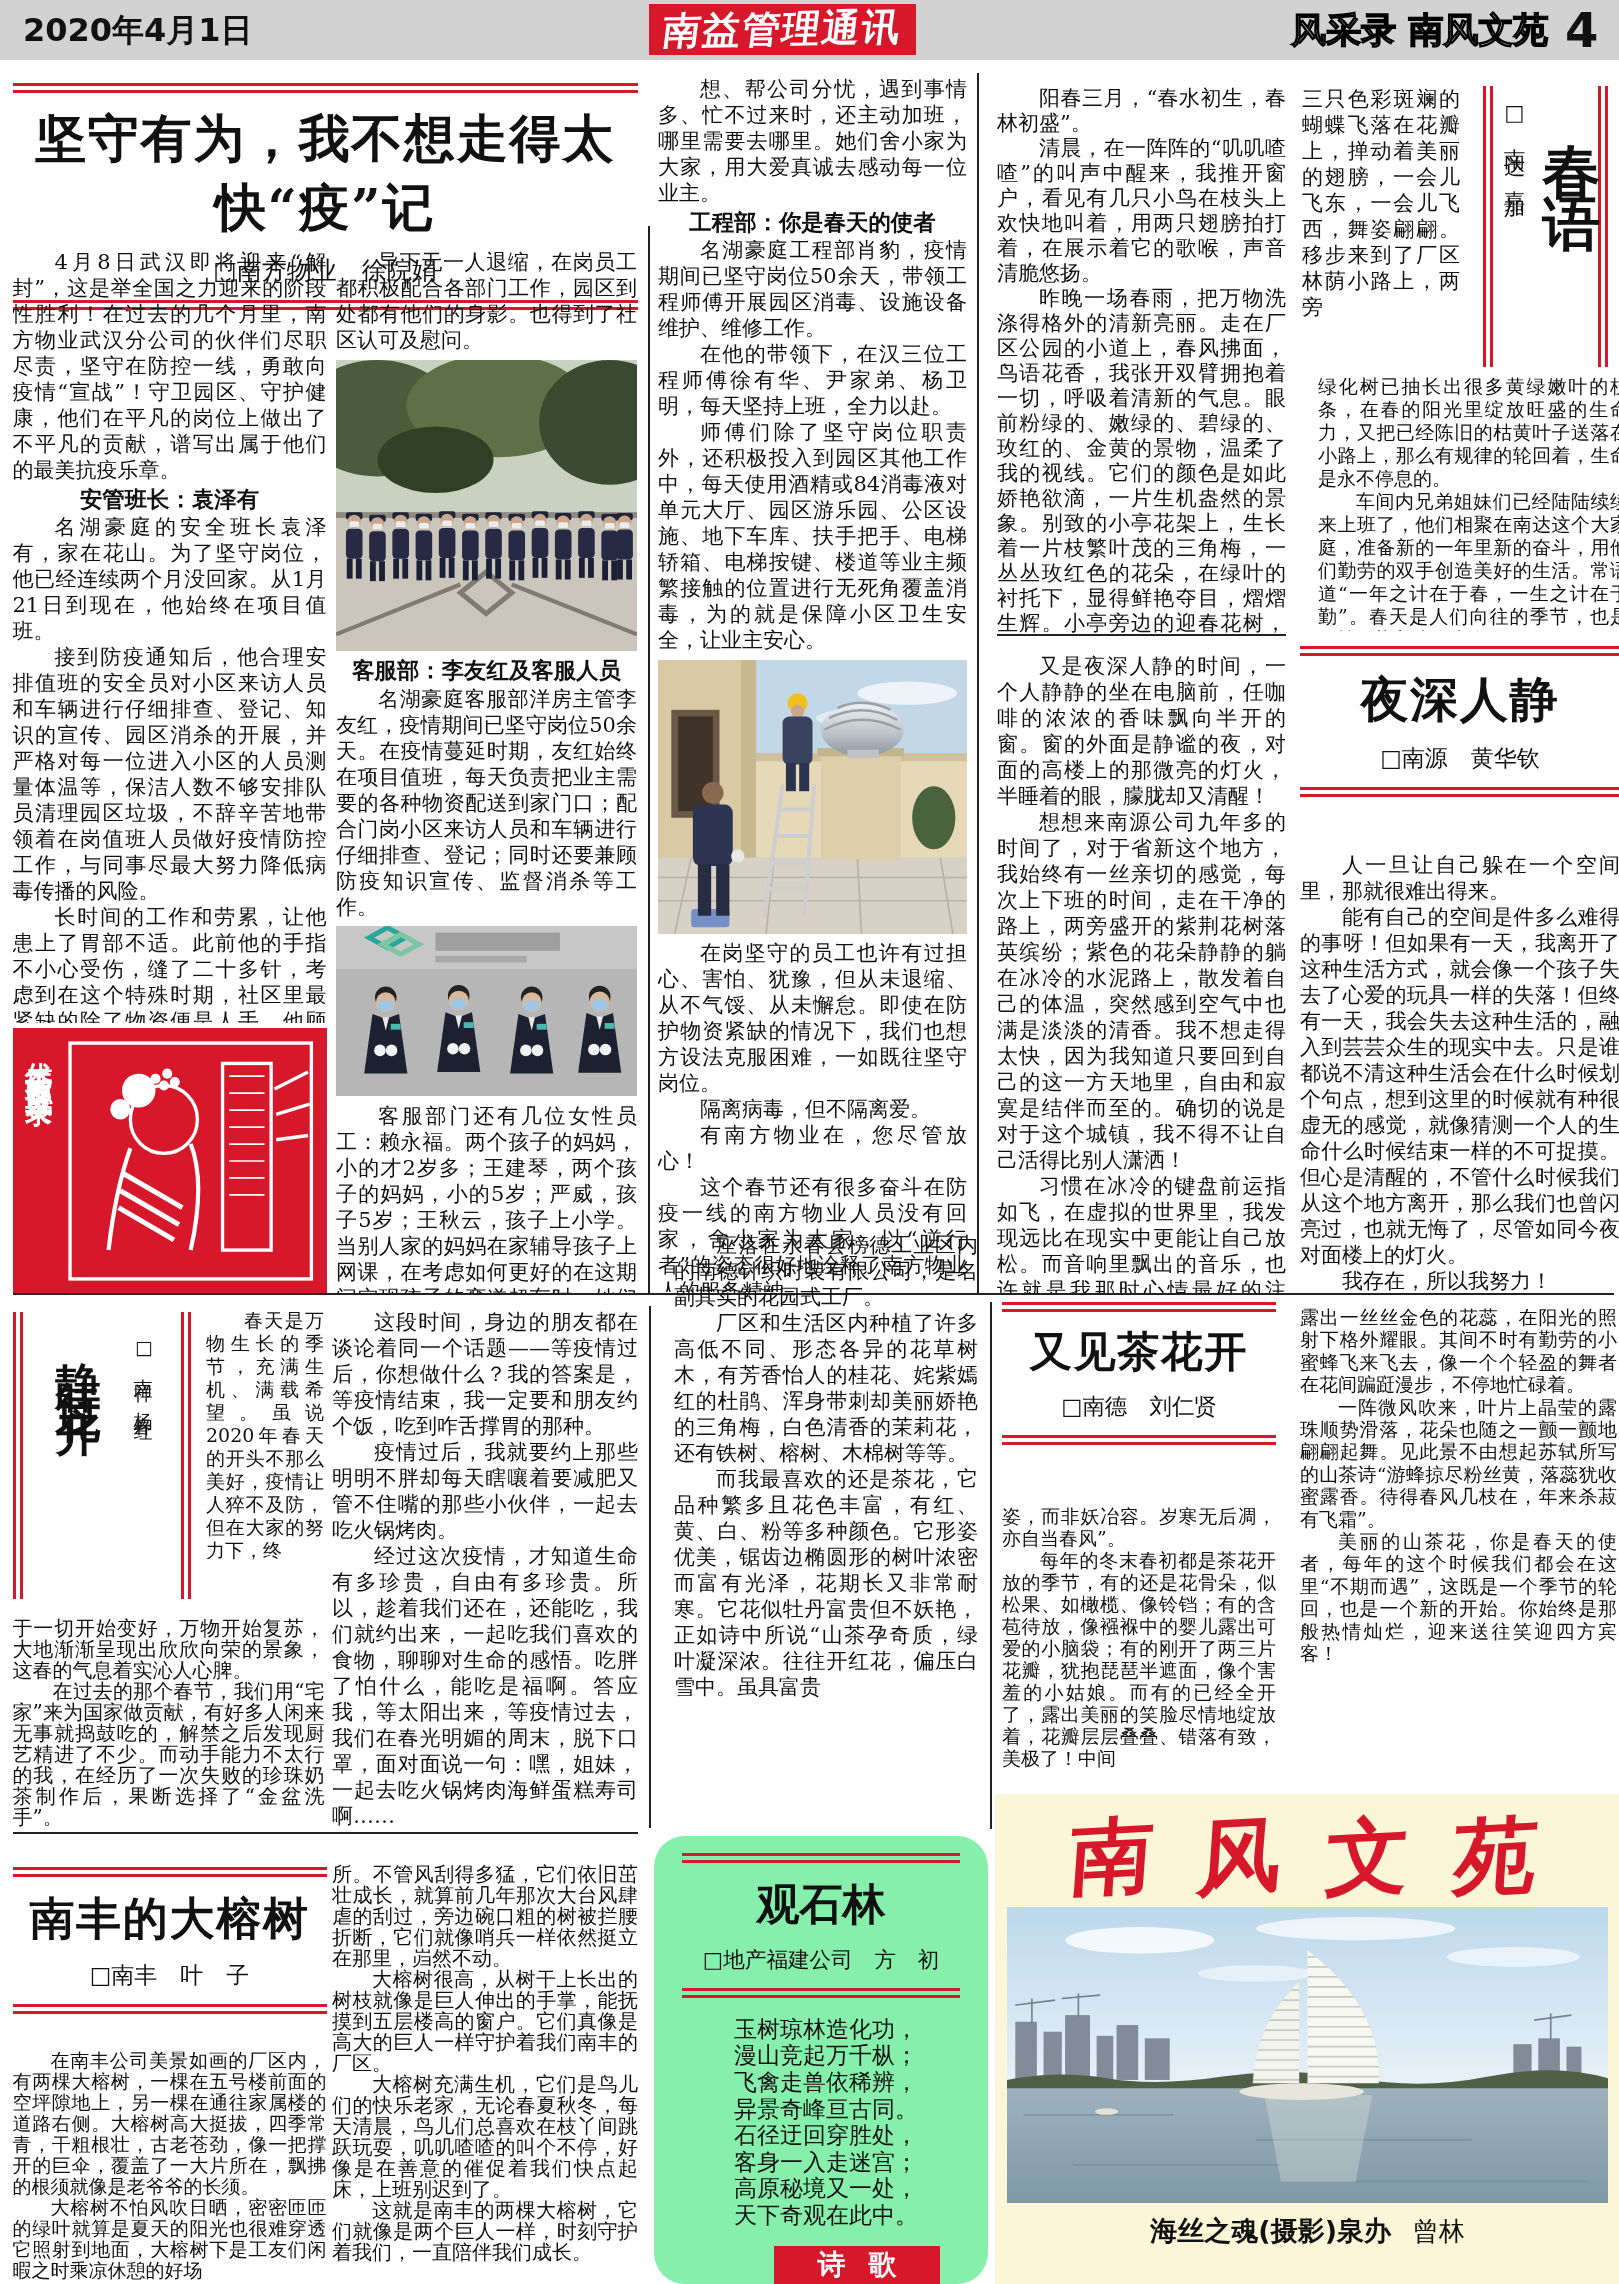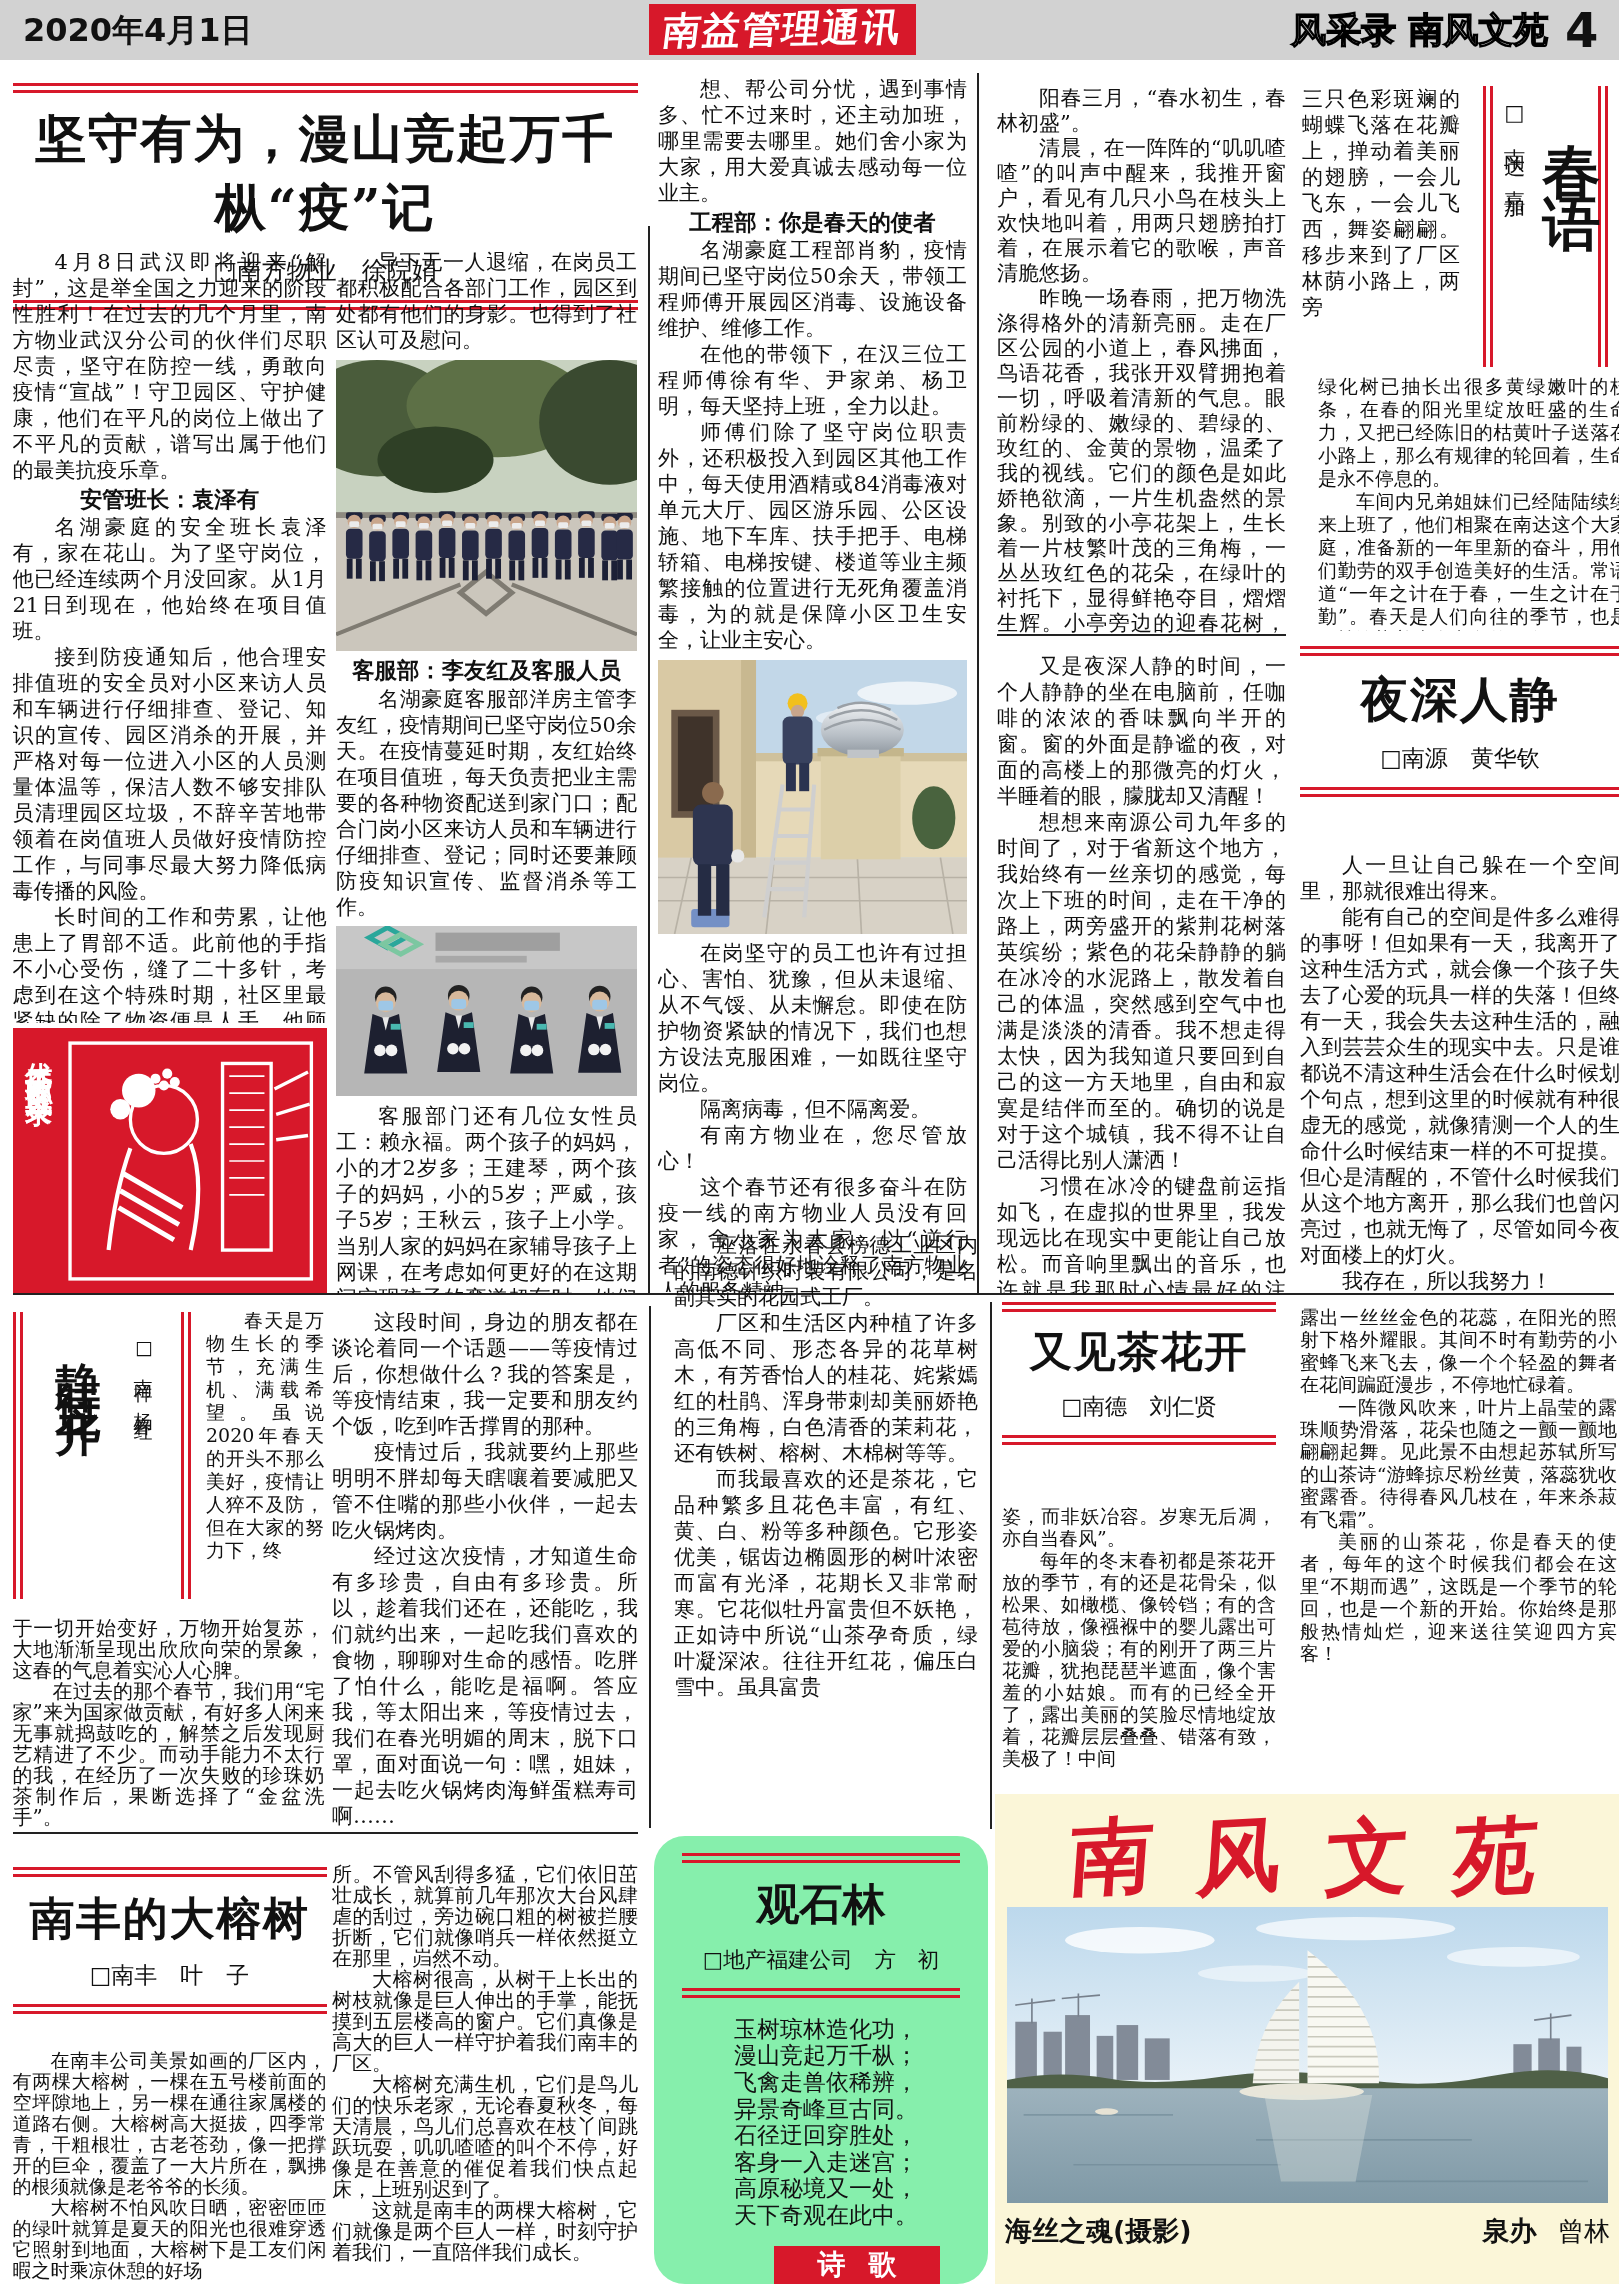--- a/index.html
+++ b/index.html
@@ -36,21 +36,21 @@
   .badge .vlabel{writing-mode:vertical-rl;text-orientation:upright;color:#fff;font-size:27px;font-weight:bold;letter-spacing:5px;padding:11.6px 5px 0 8.3px;font-family:"DejaVu Sans","Liberation Sans",sans-serif;}
   
   .lav-box{background:#86efac;border-radius:31px;}
   .poem-line{font-size:23px;line-height:26.6px;text-align:left;padding-left:80px;}
   .red-label{position:absolute;right:48px;bottom:0;width:166px;height:38px;background:#d7182a;color:#fff;
              display:flex;align-items:center;justify-content:center;font-size:28px;font-weight:bold;letter-spacing:23px;text-indent:23px;font-family:"DejaVu Sans","Liberation Sans",sans-serif;}
   
   .cream-box{background:#fbf6d8;}
   .banner-row{display:flex;justify-content:space-between;padding:8.3px 83px 0 75px;}
   .banner-row span{color:#d7182a;font-size:83px;font-weight:bold;transform:skewX(-7deg) rotate(-3deg);font-family:"DejaVu Serif","Liberation Serif",serif;}
-  .cap-row{display:flex;justify-content:space-between;align-items:baseline;padding:0 10px;}
+  .cap-row{display:flex;justify-content:center;align-items:baseline;padding:0 10px;}
   .cap-left{font-size:27px;font-weight:bold;font-family:"DejaVu Sans","Liberation Sans",sans-serif;}
   .cap-right .org{font-size:27px;font-weight:bold;font-family:"DejaVu Sans","Liberation Sans",sans-serif;}
   .cap-right .nm{font-size:26px;margin-left:21.6px;}
 </style>
 </head>
 <body>
 
 <div class="page">
 
   <div class="abs header-bar"></div>
@@ -58,21 +58,21 @@
   <div class="abs masthead">
     <span>南益管理通讯</span>
   </div>
   <div class="abs hdr-right">
     <span class="outline-txt">风采录  南风文苑</span>
     <span class="hdr-page sans">4</span>
   </div>
 
   <div class="abs tblock" style="left:12.5px;top:83px;width:625px;">
     <div class="red2h"></div>
-    <div class="a-title" style="font-size:51px;">坚守有为，漫山竞起万千枞“疫”记</div>
+    <div class="a-title" style="font-size:51px;">坚守有为，我不想走得太快“疫”记</div>
     <div class="a-byline">□南方物业　徐院娟</div>
     <div class="red2h"></div>
   </div>
 
   <div class="abs col" style="left:12.5px;top:249px;width:314px;height:774px;">
     <p>4月8日武汉即将迎来“解封”，这是举全国之力迎来的阶段性胜利！在过去的几个月里，南方物业武汉分公司的伙伴们尽职尽责，坚守在防控一线，勇敢向疫情“宣战”！守卫园区、守护健康，他们在平凡的岗位上做出了不平凡的贡献，谱写出属于他们的最美抗疫乐章。</p>
     <p class="subhead">安管班长：袁泽有</p>
     <p>名湖豪庭的安全班长袁泽有，家在花山。为了坚守岗位，他已经连续两个月没回家。从1月21日到现在，他始终在项目值班。</p>
     <p>接到防疫通知后，他合理安排值班的安全员对小区来访人员和车辆进行仔细排查、登记、知识的宣传、园区消杀的开展，并严格对每一位进入小区的人员测量体温等，保洁人数不够安排队员清理园区垃圾，不辞辛苦地带领着在岗值班人员做好疫情防控工作，与同事尽最大努力降低病毒传播的风险。</p>
     <p>长时间的工作和劳累，让他患上了胃部不适。此前他的手指不小心受伤，缝了二十多针，考虑到在这个特殊时期，社区里最紧缺的除了物资便是人手，他顾不上休息，带上上阵，与同事们并肩作战，共同抗疫。队员们在他的领</p>

